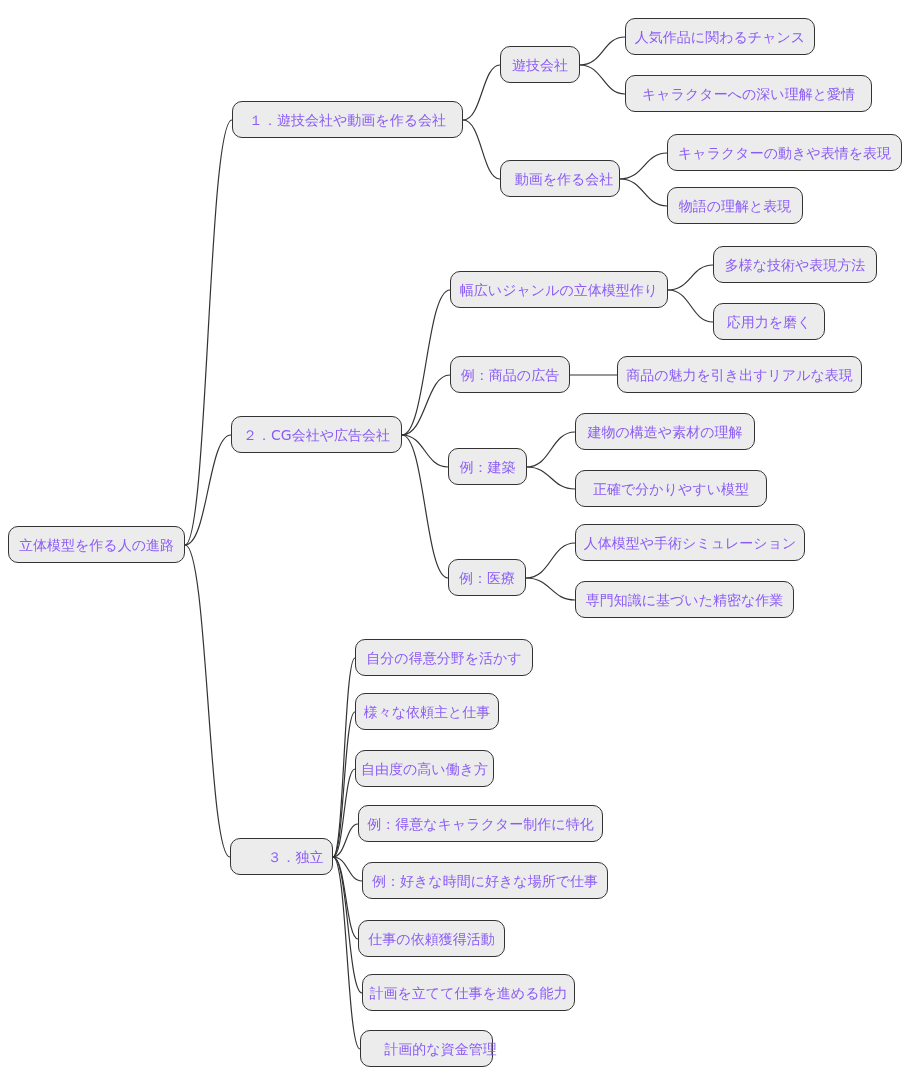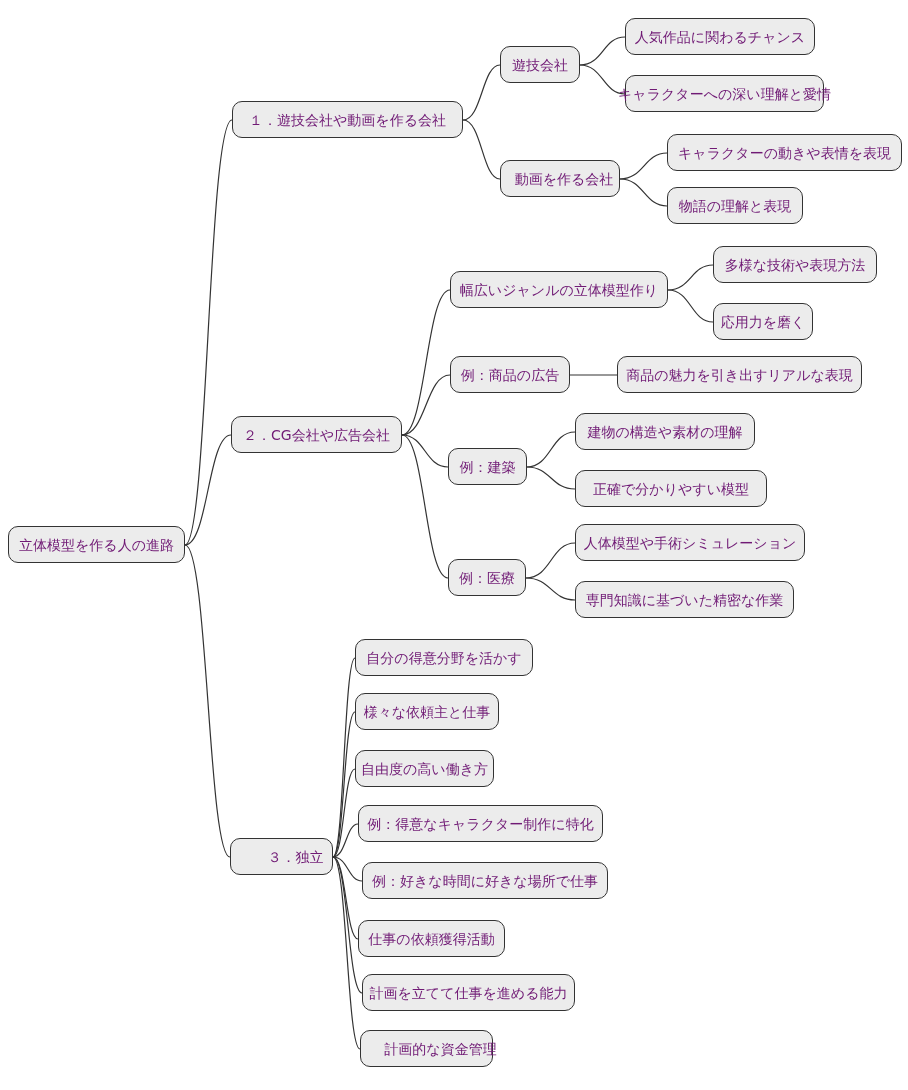--- a/index.html
+++ b/index.html
@@ -27,21 +27,21 @@
     box-sizing: border-box;
     height: 37px;
     background: #ececec;
     border: 1.5px solid #333333;
     border-radius: 10px;
     display: flex;
     align-items: center;
     justify-content: center;
     font-size: 14px;
     line-height: 1;
-    color: #701a75;
+    color: #8b5cf6;
     white-space: nowrap;
     text-align: center;
   }
 </style>
 </head>
 <body>
 
 <div class="canvas">
 
   <svg class="edges" width="908" height="1090" viewBox="0 0 908 1090" aria-hidden="true">
@@ -73,29 +73,29 @@
     <path d="M333,857 C346,857 346,939 358,939"></path>
     <path d="M333,857 C348,857 348,993 362,993"></path>
     <path d="M333,857 C347,857 347,1049 360,1049"></path>
   </svg>
 
   <div class="node" style="left:8px; top:526px; width:177px;">立体模型を作る人の進路</div>
 
   <div class="node" style="left:232px; top:101px; width:231px;">１．遊技会社や動画を作る会社</div>
   <div class="node" style="left:500px; top:46px; width:80px;">遊技会社</div>
   <div class="node" style="left:625px; top:18px; width:190px;">人気作品に関わるチャンス</div>
-  <div class="node" style="left:625px; top:75px; width:199px;">キャラクターへの深い理解と愛情</div>
+  <div class="node" style="left:625px; top:75px; width:247px;">キャラクターへの深い理解と愛情</div>
   <div class="node" style="left:500px; top:160px; width:120px;padding-left:8px;">動画を作る会社</div>
   <div class="node" style="left:667px; top:134px; width:235px;">キャラクターの動きや表情を表現</div>
   <div class="node" style="left:667px; top:187px; width:136px;">物語の理解と表現</div>
 
   <div class="node" style="left:231px; top:416px; width:171px;">２．CG会社や広告会社</div>
   <div class="node" style="left:450px; top:271px; width:218px;">幅広いジャンルの立体模型作り</div>
   <div class="node" style="left:713px; top:246px; width:164px;">多様な技術や表現方法</div>
-  <div class="node" style="left:713px; top:303px; width:100px;">応用力を磨く</div>
+  <div class="node" style="left:713px; top:303px; width:112px;">応用力を磨く</div>
   <div class="node" style="left:450px; top:356px; width:120px;">例：商品の広告</div>
   <div class="node" style="left:617px; top:356px; width:245px;">商品の魅力を引き出すリアルな表現</div>
   <div class="node" style="left:448px; top:448px; width:79px;">例：建築</div>
   <div class="node" style="left:575px; top:413px; width:180px;">建物の構造や素材の理解</div>
   <div class="node" style="left:575px; top:470px; width:192px;">正確で分かりやすい模型</div>
   <div class="node" style="left:448px; top:559px; width:78px;">例：医療</div>
   <div class="node" style="left:575px; top:524px; width:230px;">人体模型や手術シミュレーション</div>
   <div class="node" style="left:575px; top:581px; width:219px;">専門知識に基づいた精密な作業</div>
 
   <div class="node" style="left:230px; top:838px; width:103px;padding-left:28px;">３．独立</div>

